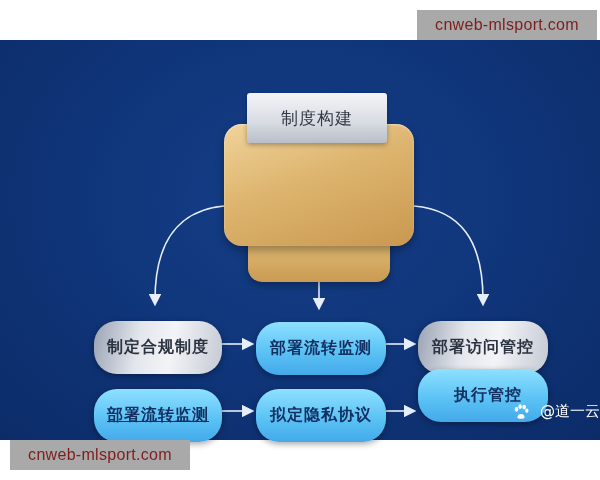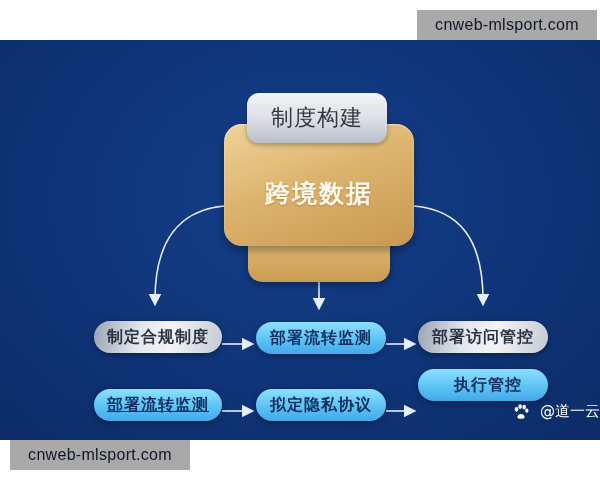--- a/index.html
+++ b/index.html
@@ -1,40 +1,40 @@
 <!DOCTYPE html>
 <html><head>
 <meta charset="utf-8">
 <style>
   html, body { margin:0; padding:0; }
   body { width:600px; height:480px; position:relative; background:#ffffff; overflow:hidden;
          font-family:"DejaVu Sans", sans-serif; }
   .panel { position:absolute; left:0; top:40px; width:600px; height:400px;
            background:radial-gradient(ellipse at 50% 40%, #16408a 0%, #0f3478 55%, #0c2c68 100%); }
-  .watermark { position:absolute; background:#a9a9a9; color:#0f172a; font-family:"Liberation Sans", sans-serif;
+  .watermark { position:absolute; background:#a9a9a9; color:#7f1d1d; font-family:"Liberation Sans", sans-serif;
                font-size:16px; line-height:30px; padding:0 8px; letter-spacing:0.3px; }
   .wm-top { left:417px; top:10px; width:164px; text-align:center; }
   .wm-bottom { left:10px; top:440px; width:164px; text-align:center; }
   .gold-back { position:absolute; left:248px; top:240px; width:142px; height:42px;
                border-radius:0 0 14px 14px;
                background:linear-gradient(180deg,#e3bd76 0%,#c99a52 100%);
                box-shadow:0 3px 8px rgba(0,0,0,0.35); }
   .gold-main { position:absolute; left:224px; top:124px; width:190px; height:122px; border-radius:18px;
                background:linear-gradient(160deg,#f0d39a 0%,#ddb46e 45%,#c9984f 100%);
                box-shadow:0 4px 10px rgba(0,0,0,0.35), inset 0 1px 2px rgba(255,255,255,0.5);
                display:flex; flex-direction:column; align-items:center; justify-content:center; }
   .gold-main span { color:#fffaf0; font-weight:bold; font-size:25px; line-height:34px; letter-spacing:2px;
                     text-shadow:0 1px 2px rgba(120,80,20,0.4); }
   .gold-main .l1 { margin-top:18px; }
-  .silver-top { position:absolute; left:247px; top:93px; width:140px; height:50px; border-radius:12px;
+  .silver-top { position:absolute; left:247px; top:93px; width:140px; height:50px; border-radius:3px;
                 background:linear-gradient(180deg,#f4f5f8 0%,#d7dbe2 60%,#b9bec8 100%);
                 box-shadow:0 2px 5px rgba(0,0,0,0.3);
                 display:flex; align-items:center; justify-content:center;
-                color:#333842; font-size:22px; letter-spacing:1px; }
-  .pill { position:absolute; height:32px; border-radius:23px; display:flex; align-items:center; justify-content:center;
+                color:#333842; font-size:17px; letter-spacing:1px; }
+  .pill { position:absolute; height:53px; border-radius:23px; display:flex; align-items:center; justify-content:center;
           font-weight:bold; font-size:16px; letter-spacing:1px; box-shadow:0 2px 6px rgba(0,0,0,0.35); }
   .pill.silver { background:linear-gradient(100deg,#9aa3b4 0%,#e3e6ec 35%,#f3f4f7 60%,#c4c9d3 100%); color:#2c3340; }
   .pill.blue { background:linear-gradient(180deg,#8ee0ff 0%,#5cc3f5 55%,#43a9ea 100%); color:#133063; }
   svg.lines { position:absolute; left:0; top:0; }
   .credit { position:absolute; left:512px; top:402px; color:#ffffff; font-size:15px; display:flex; align-items:center; gap:10px; }
   .paw { width:18px; height:18px; }
 </style>
 </head>
 <body>
 
@@ -57,21 +57,20 @@
 
   <path d="M222,344 L248,344" stroke="#e6eefc" stroke-width="1.6" fill="none" marker-end="url(#ah)"></path>
   <path d="M386,344 L410,344" stroke="#e6eefc" stroke-width="1.6" fill="none" marker-end="url(#ah)"></path>
 
   <path d="M222,411 L248,411" stroke="#e6eefc" stroke-width="1.6" fill="none" marker-end="url(#ah)"></path>
   <path d="M386,411 L410,411" stroke="#e6eefc" stroke-width="1.6" fill="none" marker-end="url(#ah)"></path>
 </svg>
 
 <div class="gold-back"></div>
 <div class="gold-main">
-  <span class="l1">跨境数据</span>
 </div>
 <div class="silver-top">制度构建</div>
 
 <div class="pill silver" style="left:94px;top:321px;width:128px;">制定合规制度</div>
 <div class="pill blue" style="left:256px;top:322px;width:130px;">部署流转监测</div>
 <div class="pill silver" style="left:418px;top:321px;width:130px;">部署访问管控</div>
 
 <div class="pill blue" style="left:94px;top:389px;width:128px;text-decoration:underline;">部署流转监测</div>
 <div class="pill blue" style="left:256px;top:389px;width:130px;">拟定隐私协议</div>
 <div class="pill blue" style="left:418px;top:369px;width:130px;justify-content:flex-start;padding-left:36px;box-sizing:border-box;">执行管控</div>

